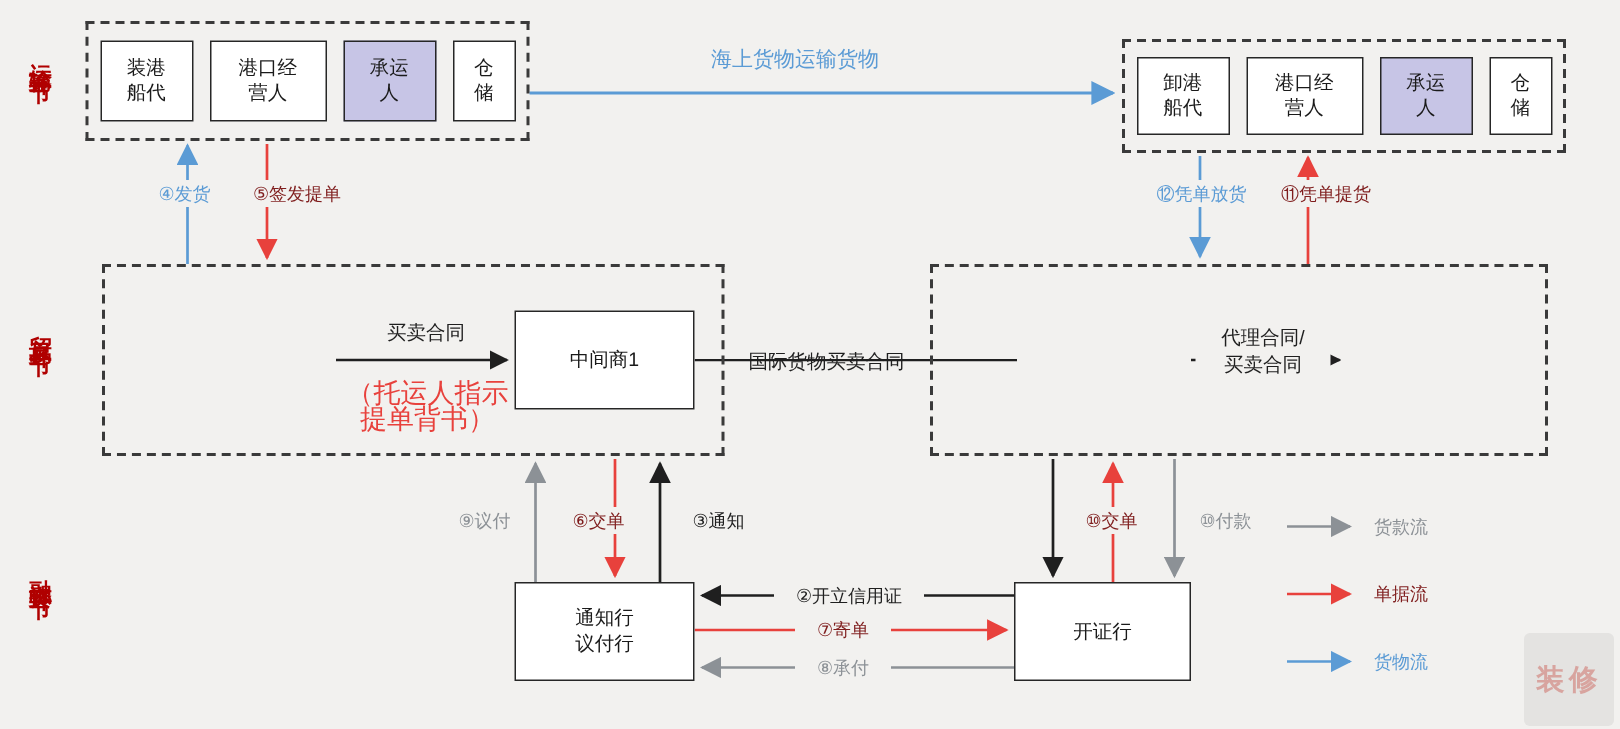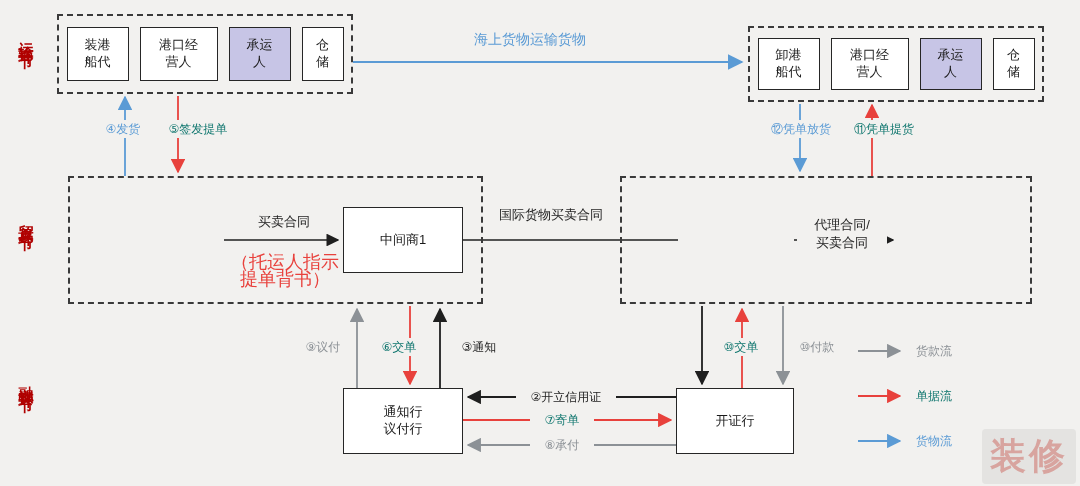--- a/index.html
+++ b/index.html
@@ -17,40 +17,40 @@
     background:#fff;border:1.6px solid #262626;box-sizing:border-box;
     display:flex;align-items:center;justify-content:center;text-align:center;
     white-space:pre-line;font-size:13px;line-height:1.3;color:#1a1a1a;
   }
   .node.hl{background:#c7c5e6;}
   .flow{
     position:absolute;font-size:12px;line-height:18px;text-align:center;
     white-space:pre-line;
   }
   .mask{background:#f2f1ef;}
-  .c-red{color:#0f766e;}
+  .c-red{color:#7f1d1d;}
   .c-blue{color:#5b9bd5;}
   .c-gray{color:#8c9196;}
   .c-black{color:#1f1f1f;}
   .side{
     position:absolute;writing-mode:vertical-rl;text-orientation:upright;
     color:#b00000;font-weight:bold;font-size:15px;letter-spacing:4px;
   }
   .note{
     position:absolute;font-size:18px;line-height:17px;text-align:center;
     white-space:pre-line;color:#e8413c;
   }
   .contract-label{
     position:absolute;font-size:13px;line-height:18px;text-align:center;
     white-space:pre-line;color:#1f1f1f;
   }
   .watermark{
-    position:absolute;right:4px;bottom:2px;font-size:36px;font-weight:bold;
+    position:absolute;right:4px;bottom:2px;font-size:19px;font-weight:bold;
     letter-spacing:3px;color:rgba(198,70,60,0.40);
-    background:rgba(150,150,150,0.15);padding:3px 8px;border-radius:4px;
+    background:rgba(150,150,150,0.15);padding:18px 8px;border-radius:4px;
   }
 </style>
 </head>
 <body>
 
 <div class="canvas">
 
   <svg class="layer" width="1080" height="486" viewBox="0 0 1080 486">
     <defs>
       <marker id="mBlack" viewBox="0 0 10 10" refX="9" refY="5" markerWidth="8" markerHeight="8" orient="auto">
@@ -125,21 +125,21 @@
   <div class="abs dashed" style="left:68px;top:176px;width:415px;height:128px"></div>
   <div class="abs dashed" style="left:620px;top:176px;width:412px;height:128px"></div>
 
   <div class="node abs" style="left:343px;top:207px;width:120px;height:66px">中间商1</div>
 
   <div class="node abs" style="left:343px;top:388px;width:120px;height:66px">通知行
 议付行</div>
   <div class="node abs" style="left:676px;top:388px;width:118px;height:66px">开证行</div>
 
   <div class="contract-label" style="left:238px;top:213px;width:92px">买卖合同</div>
-  <div class="contract-label" style="left:485px;top:206px;width:132px">国际货物买卖合同</div>
+  <div class="contract-label" style="left:485px;top:232px;width:132px">国际货物买卖合同</div>
   <div class="contract-label mask" style="left:797px;top:216px;width:90px;height:40px">代理合同/
 买卖合同</div>
   <div class="note" style="left:225px;top:254px;width:120px">（托运人指示
 提单背书）</div>
 
   <div class="flow c-blue" style="left:440px;top:30px;width:180px;font-size:14px">海上货物运输货物</div>
 
   <div class="flow c-blue mask" style="left:95px;top:120px;width:56px">④发货</div>
   <div class="flow c-red mask" style="left:155px;top:120px;width:86px">⑤签发提单</div>
 

